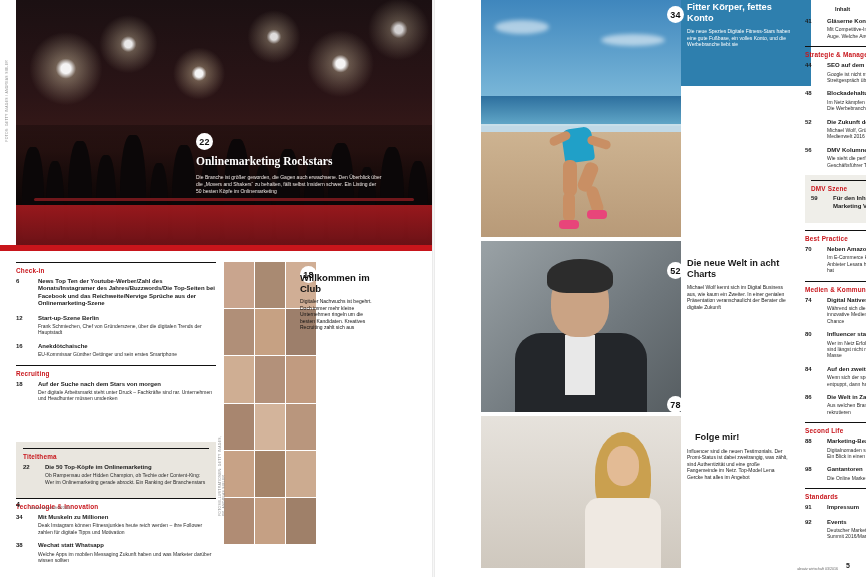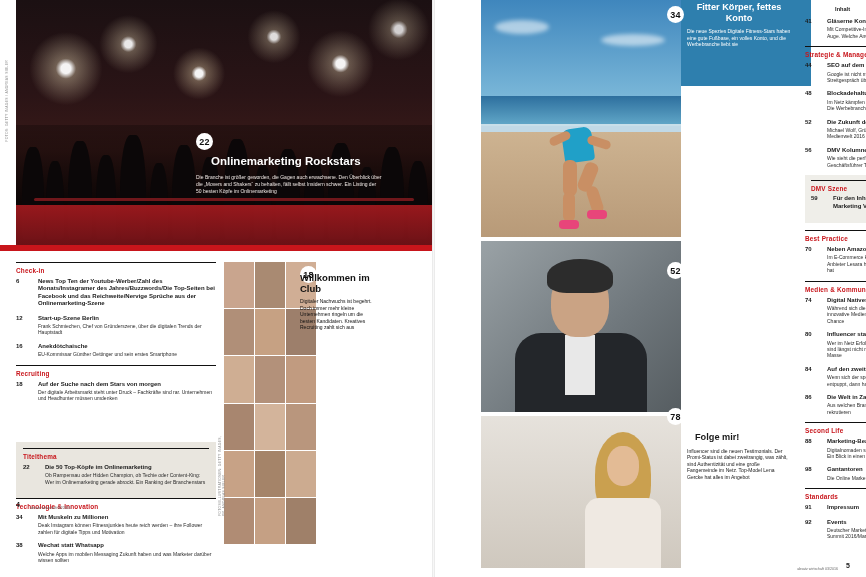--- a/index.html
+++ b/index.html
@@ -41,21 +41,21 @@
       linear-gradient(to bottom,#1b1012 0%,#2a1416 38%,#3a1a18 62%,#1a0d0e 100%);}
   .hero .crowd{position:absolute;left:0;right:0;bottom:0;height:120px;
     background:linear-gradient(to top,rgba(0,0,0,.92),rgba(0,0,0,.25));}
   .hero .figs{position:absolute;left:0;right:0;bottom:6px;height:108px;}
   .hero .figs i{position:absolute;bottom:0;display:block;background:#0b0708;border-radius:40% 40% 8% 8%/55% 55% 8% 8%;}
   .hero .carpet{position:absolute;left:0;right:0;bottom:0;height:40px;
     background:linear-gradient(to top,#7d1419,#b01b20);opacity:.85;}
   .hero .rope{position:absolute;left:18px;right:18px;bottom:44px;height:3px;background:#8a1b20;border-radius:2px;opacity:.8;}
 
   .hero-cap{position:absolute;left:196px;top:155px;width:186px;color:#fff;}
-  .hero-cap h2{margin:0 0 6px 15px;font-size:11.5px;line-height:13px;font-weight:bold;}
+  .hero-cap h2{margin:0 0 6px 0;font-size:11.5px;line-height:13px;font-weight:bold;font-family:Liberation Serif, serif;}
   .hero-cap p{margin:0;font-size:5px;line-height:7px;color:#f0e9e6;}
   .badge-hero{left:196px;top:133px;width:17px;height:17px;}
 
   .hero-credit{position:absolute;left:5px;top:60px;writing-mode:vertical-rl;transform:rotate(180deg);
     font-size:3.4px;letter-spacing:.3px;color:#8b8b8b;}
 
   
   .redbar{position:absolute;left:0;top:245px;width:432px;height:6px;background:#c8151b;}
 
   
@@ -99,21 +99,21 @@
     background:linear-gradient(to bottom,#2d6f9e,#63a9c9);}
   .beach .foam{position:absolute;left:0;right:0;top:124px;height:10px;background:#dbe9ef;opacity:.85;}
   .beach .sand{position:absolute;left:0;right:0;top:132px;bottom:0;
     background:linear-gradient(to bottom,#cdb391,#b89a78);}
   .beach .cloud{position:absolute;background:rgba(255,255,255,.55);border-radius:50%;filter:blur(2px);}
   .beach .runner{position:absolute;left:66px;top:120px;width:74px;height:112px;}
   .beach .torso{position:absolute;left:16px;top:8px;width:30px;height:34px;background:#20a0c8;border-radius:8px 8px 4px 4px;transform:rotate(-8deg);}
   .beach .skin{position:absolute;background:#c98f64;border-radius:6px;}
   .beach .shoe{position:absolute;background:#e8457a;border-radius:4px;}
   .beach-cap{position:absolute;left:252px;top:2px;width:104px;}
-  .beach-cap h3{margin:0 0 5px 0;font-size:9.2px;line-height:10.6px;font-weight:bold;color:#fff;text-align:center;}
+  .beach-cap h3{margin:0 0 5px 0;font-size:9.2px;line-height:10.6px;font-weight:bold;color:#fff;}
   .beach-cap p{margin:0;font-size:5px;line-height:6.6px;color:#fff;}
   .badge-beach{left:232px;top:6px;width:17px;height:17px;}
   .beach-topband{position:absolute;left:246px;top:0;width:130px;height:86px;background:#2e7fae;}
 
   
   .portrait{position:absolute;left:46px;top:241px;width:200px;height:171px;overflow:hidden;background:#8a8f93;}
   .portrait .bg{position:absolute;inset:0;background:linear-gradient(135deg,#9aa2a6,#6f777c 60%,#565d61);}
   .portrait .head{position:absolute;left:70px;top:26px;width:58px;height:70px;background:#caa384;border-radius:48% 48% 42% 42%;}
   .portrait .hair{position:absolute;left:66px;top:18px;width:66px;height:34px;background:#2c2c2c;border-radius:50% 50% 30% 30%;}
   .portrait .body{position:absolute;left:34px;top:92px;width:132px;height:80px;background:#23262a;border-radius:26px 26px 0 0;}
@@ -126,21 +126,21 @@
   
   .influ{position:absolute;left:46px;top:416px;width:200px;height:152px;overflow:hidden;background:#d9d4cd;}
   .influ .bg{position:absolute;inset:0;background:linear-gradient(to bottom,#e6e2dc,#cfc8be);}
   .influ .girl{position:absolute;left:96px;top:16px;width:92px;height:136px;}
   .influ .hair{position:absolute;left:18px;top:0;width:56px;height:86px;background:#caa04f;border-radius:50% 50% 38% 38%;}
   .influ .face{position:absolute;left:30px;top:14px;width:32px;height:40px;background:#e3bb95;border-radius:46%;}
   .influ .dress{position:absolute;left:8px;top:66px;width:76px;height:70px;background:#efe9e2;border-radius:14px 14px 0 0;}
   .influ-cap{position:absolute;left:252px;top:432px;width:104px;}
   .influ-cap h3{margin:0 0 5px 0;font-size:9.2px;line-height:10.6px;font-weight:bold;padding-left:8px;}
   .influ-cap p{margin:0;font-size:5px;line-height:6.6px;}
-  .badge-influ{left:232px;top:408px;width:17px;height:17px;text-align:right;}
+  .badge-influ{left:232px;top:396px;width:17px;height:17px;text-align:right;}
 
   
   .rcol{position:absolute;left:370px;top:18px;width:180px;}
   .dmv-box{background:#efeee9;padding:5px 6px 6px 6px;box-sizing:border-box;margin:2px 0 7px 0;}
   .dmv-box .sec-h{color:#c8151b;margin-bottom:3px;}
 
   .folio-r{position:absolute;right:16px;bottom:8px;font-size:7px;font-weight:bold;}
   .folio-r-sub{position:absolute;right:28px;bottom:6px;font-size:3.6px;line-height:4.4px;color:#6a6a6a;text-align:right;}
 </style>
 </head>
@@ -304,20 +304,24 @@
     </div>
 
     <div class="portrait">
       <div class="bg"></div>
       <div class="body"></div>
       <div class="shirt"></div>
       <div class="head"></div>
       <div class="hair"></div>
     </div>
     <div class="badge badge-charts">52</div>
+    <div class="charts-cap">
+      <h3>Die neue Welt in acht Charts</h3>
+      <p>Michael Wolf kennt sich im Digital Business aus, wie kaum ein Zweiter. In einer genialen Präsentation veranschaulicht der Berater die digitale Zukunft</p>
+    </div>
 
     <div class="influ">
       <div class="bg"></div>
       <div class="girl">
         <div class="hair"></div>
         <div class="face"></div>
         <div class="dress"></div>
       </div>
     </div>
     <div class="badge badge-influ">78</div>

